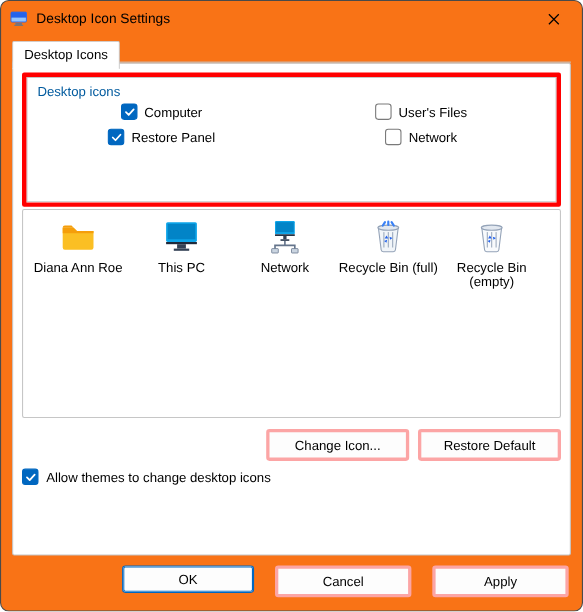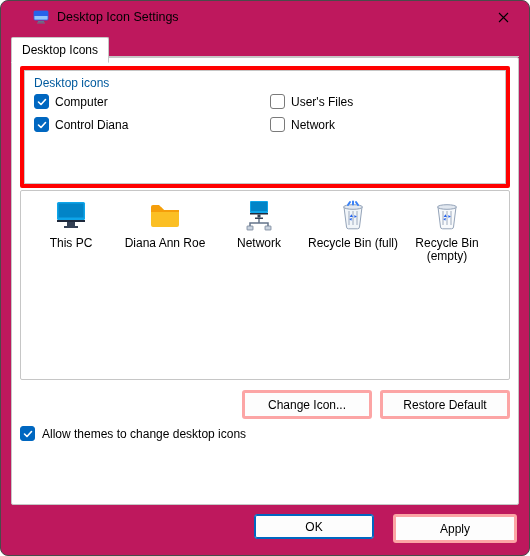--- a/index.html
+++ b/index.html
@@ -10,23 +10,22 @@
     background: #ffffff;
     color: #000000;
   }
   .window {
     width: 530px;
     height: 556px;
     box-sizing: border-box;
     border: 1px solid #4a4a4a;
     border-radius: 8px;
     overflow: hidden;
-    background: #be185d;
+    background: #f97316;
     position: relative;
-    padding-left: 24px;
   }
   .titlebar {
     display: flex;
     align-items: center;
     height: 32px;
     padding: 0 6px 0 8px;
   }
   .titlebar .app-icon {
     width: 16px; height: 16px;
     margin-right: 8px;
@@ -109,20 +108,21 @@
     grid-template-columns: 1fr 1fr;
     column-gap: 10px;
     row-gap: 8px;
     margin-top: 4px;
   }
   .chk {
     display: flex;
     align-items: center;
     gap: 6px;
     font-size: 12px;
+    justify-content: center;
   }
   .checkbox {
     width: 15px; height: 15px;
     border: 1px solid #7a7a7a;
     border-radius: 3px;
     background: #ffffff;
     display: inline-flex;
     align-items: center; justify-content: center;
     box-sizing: border-box;
   }
@@ -257,57 +257,57 @@
           </span>
           <span>User's Files</span>
         </label>
 
         <label class="chk">
           <span class="checkbox checked">
             <svg width="10" height="10" viewBox="0 0 10 10">
                 <path d="M1.5 5 L4 7.5 L8.5 2.5" stroke="#fff" stroke-width="1.6" fill="none" stroke-linecap="round" stroke-linejoin="round"></path>
               </svg>
           </span>
-          <span>Control Diana</span>
+          <span>Restore Panel</span>
         </label>
 
         <label class="chk">
           <span class="checkbox">
             
           </span>
           <span>Network</span>
         </label>
 
       </div>
     </div>
 
     <div class="preview">
 
       <div class="icon-item">
         <span class="glyph">
           <svg width="36" height="36" viewBox="0 0 36 36">
+            <path d="M4 10 h10 l3 3 h15 v15 a2 2 0 0 1 -2 2 H6 a2 2 0 0 1 -2 -2 Z" fill="#fbbf24"></path>
+            <path d="M4 10 h10 l3 3 h15 v2 H4 Z" fill="#f59e0b"></path>
+            <path d="M4 10 a2 2 0 0 1 2 -2 h6 l2 2 Z" fill="#f59e0b"></path>
+          </svg>
+        </span>
+        <span>Diana Ann Roe</span>
+      </div>
+
+      <div class="icon-item">
+        <span class="glyph">
+          <svg width="36" height="36" viewBox="0 0 36 36">
             <rect x="4" y="5" width="28" height="18" rx="1.5" fill="#0ea5e9"></rect>
             <rect x="5.5" y="6.5" width="25" height="14" fill="#0284c7"></rect>
             <rect x="4" y="23" width="28" height="2" fill="#1e293b"></rect>
             <rect x="14" y="25" width="8" height="4" fill="#334155"></rect>
             <rect x="11" y="29" width="14" height="2" fill="#334155"></rect>
           </svg>
         </span>
         <span>This PC</span>
-      </div>
-
-      <div class="icon-item">
-        <span class="glyph">
-          <svg width="36" height="36" viewBox="0 0 36 36">
-            <path d="M4 10 h10 l3 3 h15 v15 a2 2 0 0 1 -2 2 H6 a2 2 0 0 1 -2 -2 Z" fill="#fbbf24"></path>
-            <path d="M4 10 h10 l3 3 h15 v2 H4 Z" fill="#f59e0b"></path>
-            <path d="M4 10 a2 2 0 0 1 2 -2 h6 l2 2 Z" fill="#f59e0b"></path>
-          </svg>
-        </span>
-        <span>Diana Ann Roe</span>
       </div>
 
       <div class="icon-item">
         <span class="glyph">
           <svg width="36" height="36" viewBox="0 0 36 36">
             <rect x="9" y="4" width="18" height="12" rx="1" fill="#0ea5e9"></rect>
             <rect x="10" y="5" width="16" height="9" fill="#0284c7"></rect>
             <rect x="9" y="16" width="18" height="1.5" fill="#1e293b"></rect>
             <rect x="16.5" y="17.5" width="3" height="3" fill="#334155"></rect>
             <rect x="14" y="20.5" width="8" height="1.5" fill="#334155"></rect>
@@ -368,17 +368,20 @@
       <span>Allow themes to change desktop icons</span>
     </label>
 
   </div>
 
   <div class="bottom-buttons">
     <div class="btn primary">
       <span>OK</span>
     </div>
     <div class="btn">
+      <span>Cancel</span>
+    </div>
+    <div class="btn">
       <span>Apply</span>
     </div>
   </div>
 
 </div>
 
 </body></html>

